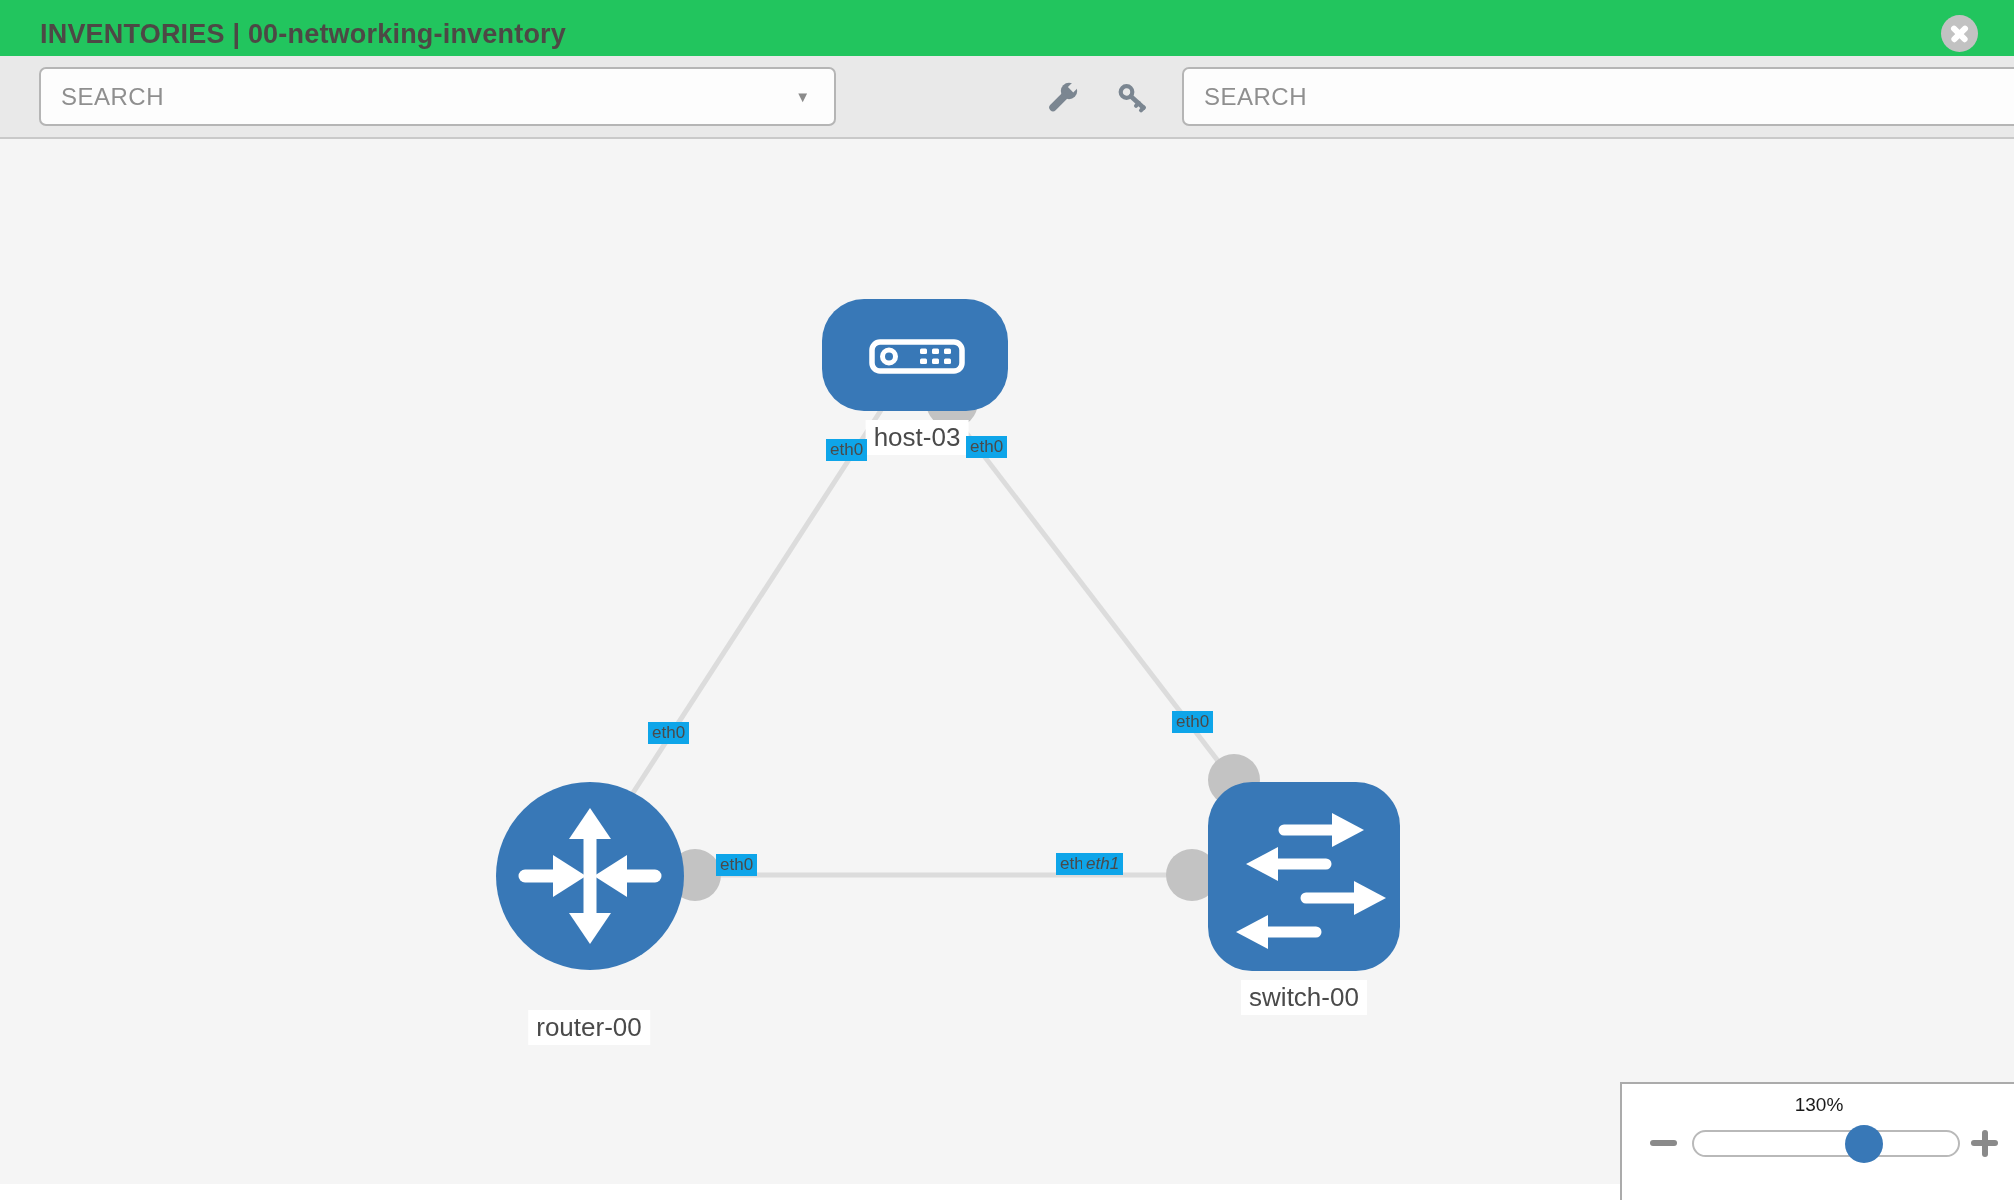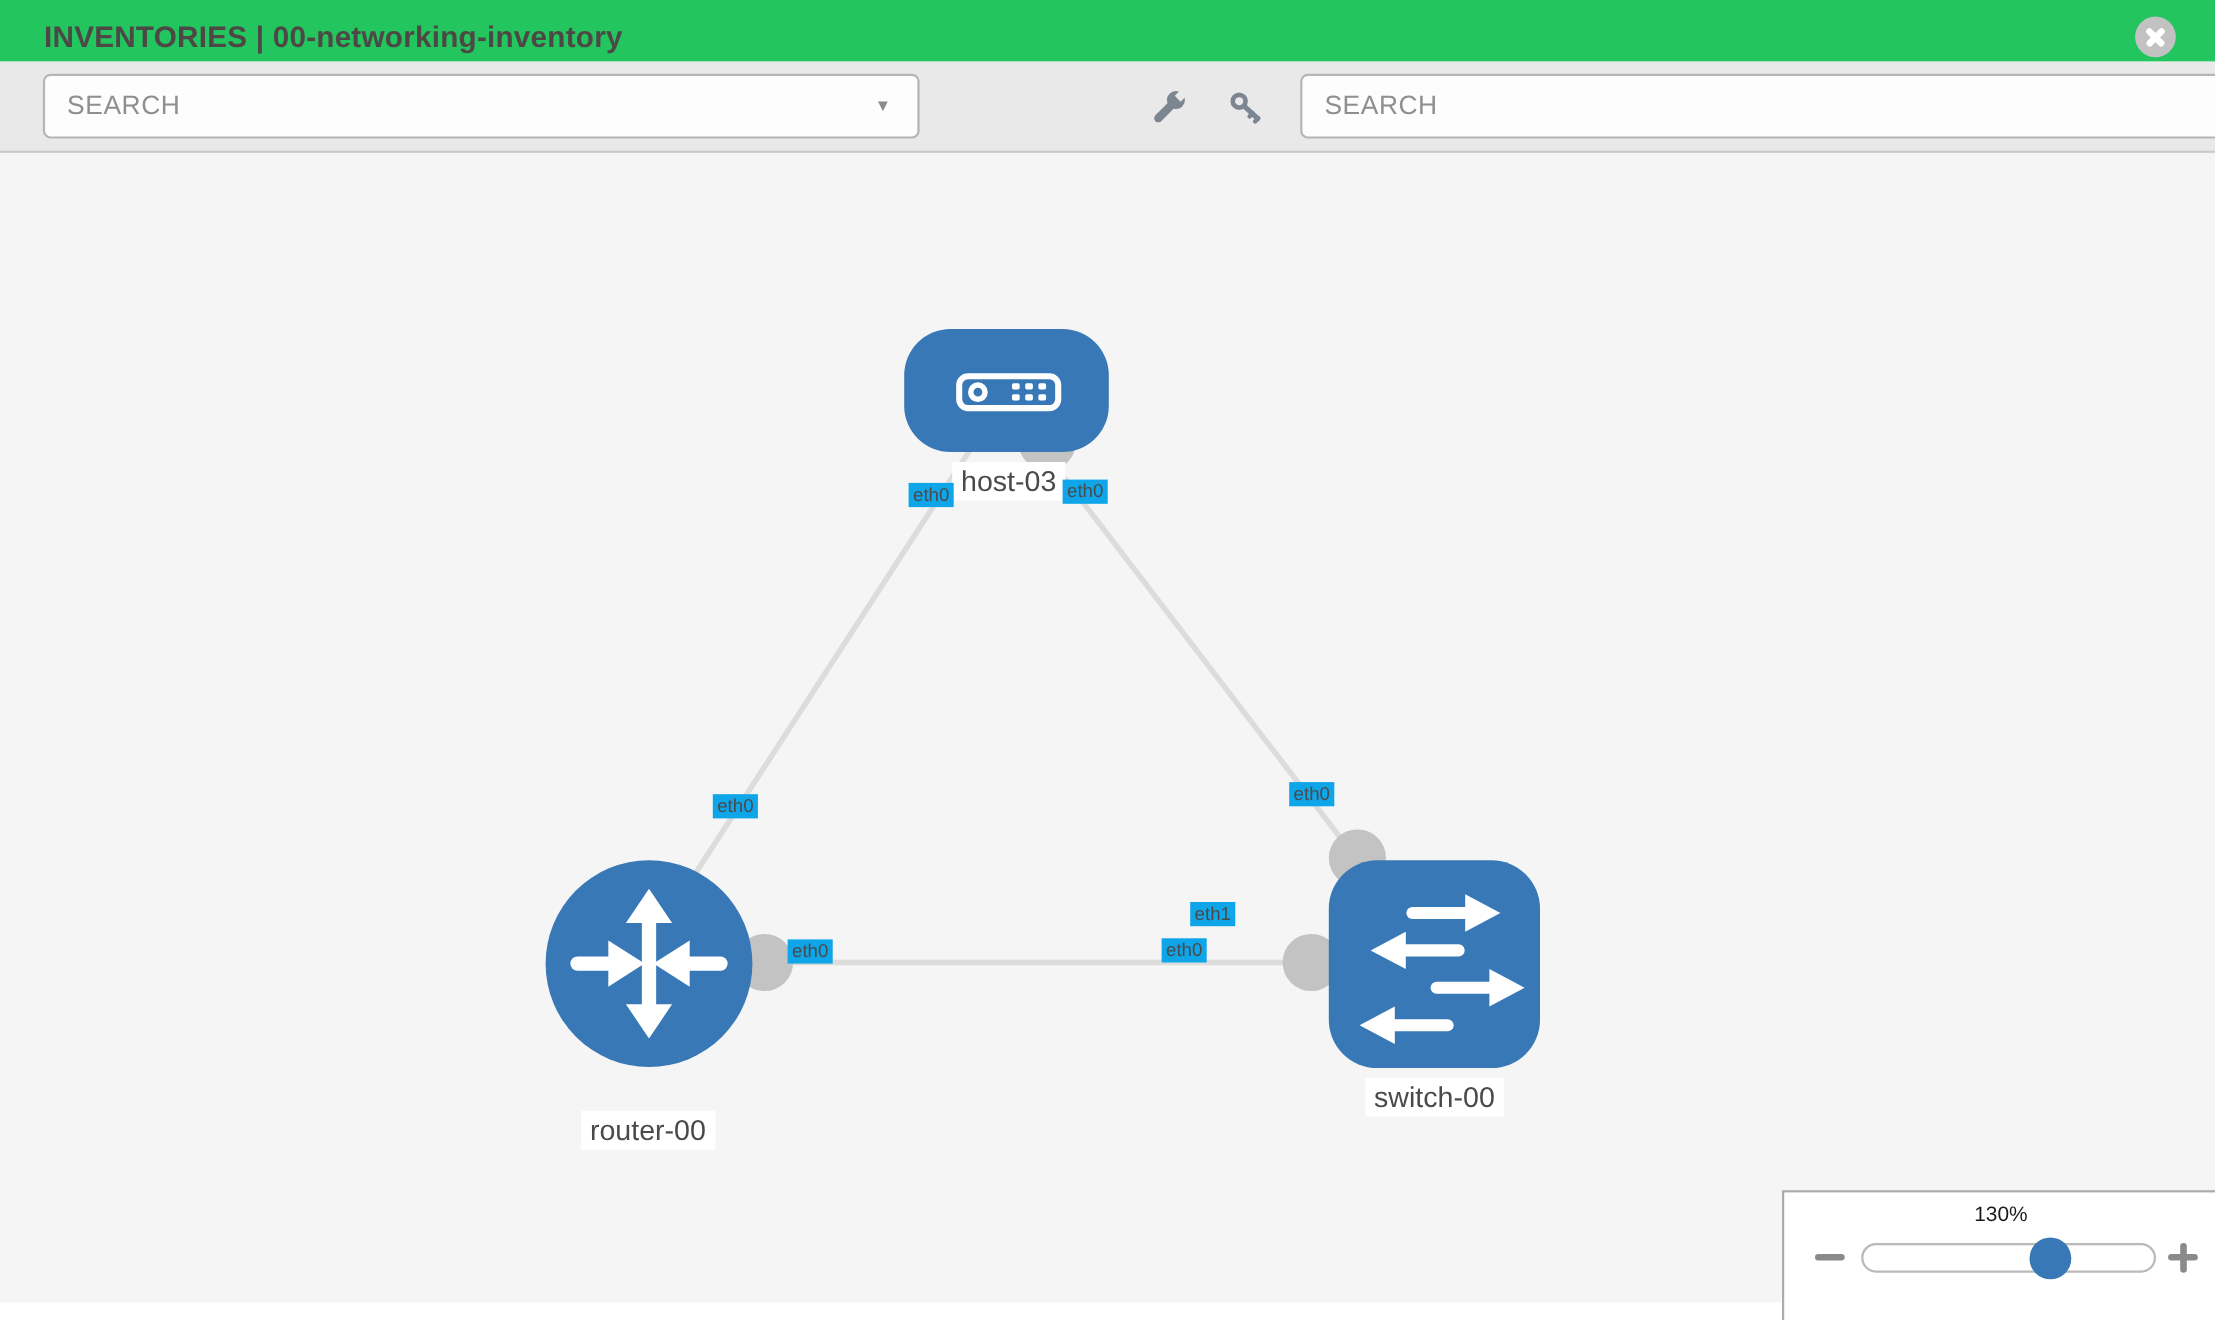--- a/index.html
+++ b/index.html
@@ -156,21 +156,21 @@
   <span class="name-label" style="left:917px;  top:281px;">host-03</span>
   <span class="name-label" style="left:589px;  top:871px;">router-00</span>
   <span class="name-label" style="left:1304px; top:841px;">switch-00</span>
 
   <span class="if-label" style="left:826px;  top:300px;">eth0</span>
   <span class="if-label" style="left:966px;  top:297px;">eth0</span>
   <span class="if-label" style="left:648px;  top:583px;">eth0</span>
   <span class="if-label" style="left:1172px; top:572px;">eth0</span>
   <span class="if-label" style="left:716px;  top:715px;">eth0</span>
   <span class="if-label if-under" style="left:1056px; top:714px;">eth0</span>
-  <span class="if-label if-over" style="left:1082px; top:681px;">eth1</span>
+  <span class="if-label if-over" style="left:1082px; top:714px;font-style:italic;">eth1</span>
 </div>
 
 <div class="zoom-panel">
   <div class="zoom-value">130%</div>
   <div class="zoom-minus"></div>
   <div class="zoom-track"></div>
   <div class="zoom-knob"></div>
   <div class="zoom-plus" style="left:340px; width:46px;">
     <div class="zoom-plus-h" style="left:9px;"></div>
     <div class="zoom-plus-v" style="left:19.5px;"></div>

